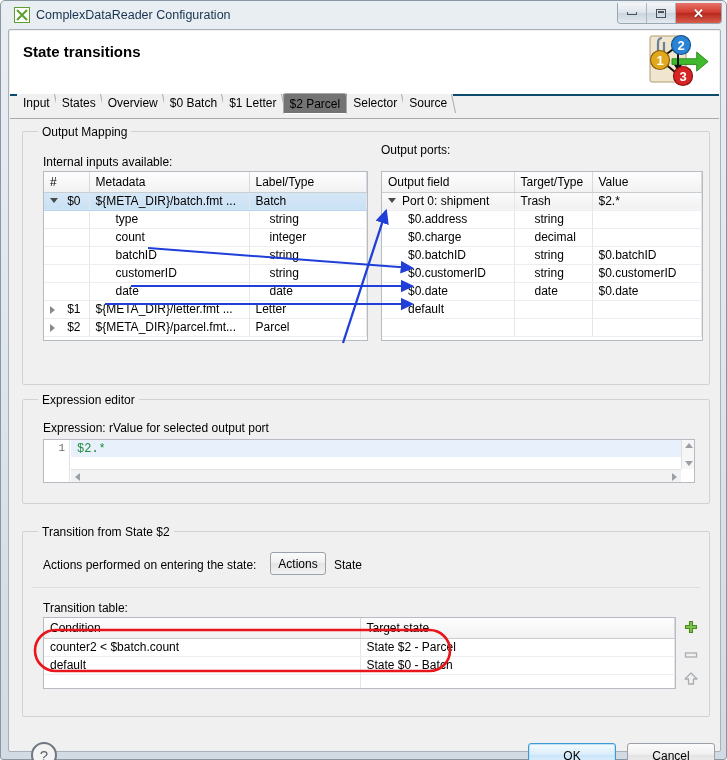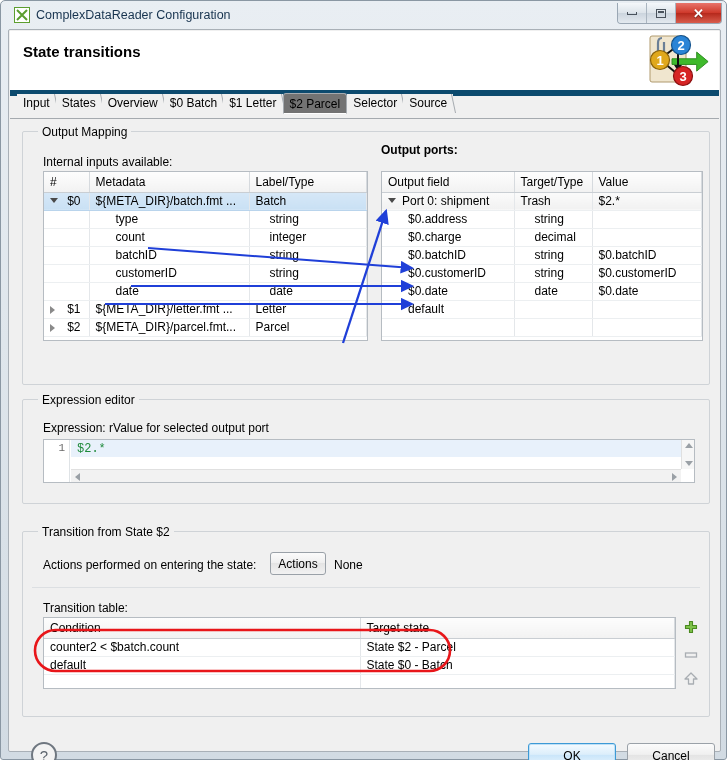--- a/index.html
+++ b/index.html
@@ -86,21 +86,21 @@
     background: #f0f0f0;
     border: 1px solid #a9b0b7;
     border-radius: 2px;
   }
 
   
   #banner {
     position: relative;
     height: 65px;
     background: #ffffff;
-    border-bottom: 6px solid #0c4a6e;
+    border-bottom: 2px solid #0c4a6e;
     margin: 1px;
   }
   #banner-title {
     position: absolute;
     left: 13px; top: 12px;
     font-size: 15px;
     font-weight: bold;
     color: #000;
   }
   #banner-icon {
@@ -419,21 +419,21 @@
       </div>
     <div id="tab-underline"></div>
 
     <div id="panel">
 
       <div class="group" style="left:12px; top:12px; width:688px; height:254px;">
         <span class="group-title">Output Mapping</span>
       </div>
 
       <div class="fieldlabel" style="left:33px; top:36px;">Internal inputs available:</div>
-      <div class="fieldlabel" style="left:371px; top:24px;font-weight:bold;">Output ports:</div>
+      <div class="fieldlabel" style="left:371px; top:24px;">Output ports:</div>
 
       <div class="tbl" style="left:33px; top:52px; width:325px; height:170px;">
         <table>
           <colgroup>
               <col style="width:45px">
               <col style="width:160px">
               <col>
             </colgroup>
           <thead>
               <tr id="inputs-head">
@@ -565,21 +565,21 @@
           <span class="sb-arrow sb-right"></span>
         </div>
       </div>
 
       <div class="group" style="left:12px; top:412px; width:688px; height:186px;">
         <span class="group-title">Transition from State $2</span>
       </div>
 
       <div class="fieldlabel" style="left:33px; top:439px;">Actions performed on entering the state:</div>
       <div class="btn" style="position:absolute; left:260px; top:433px; width:56px; height:23px;">Actions</div>
-      <div class="fieldlabel" style="left:324px; top:439px;">None</div>
+      <div class="fieldlabel" style="left:324px; top:439px;">State</div>
 
       <div style="position:absolute; left:22px; top:468px; width:668px; height:1px; background:#dcdfe2;"></div>
 
       <div class="fieldlabel" style="left:33px; top:482px;">Transition table:</div>
 
       <div class="tbl" style="left:33px; top:498px; width:633px; height:72px;">
         <table>
           <colgroup>
               <col style="width:316px">
               <col>

